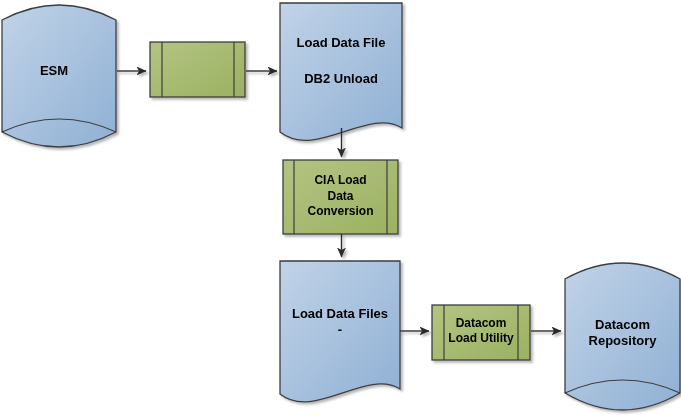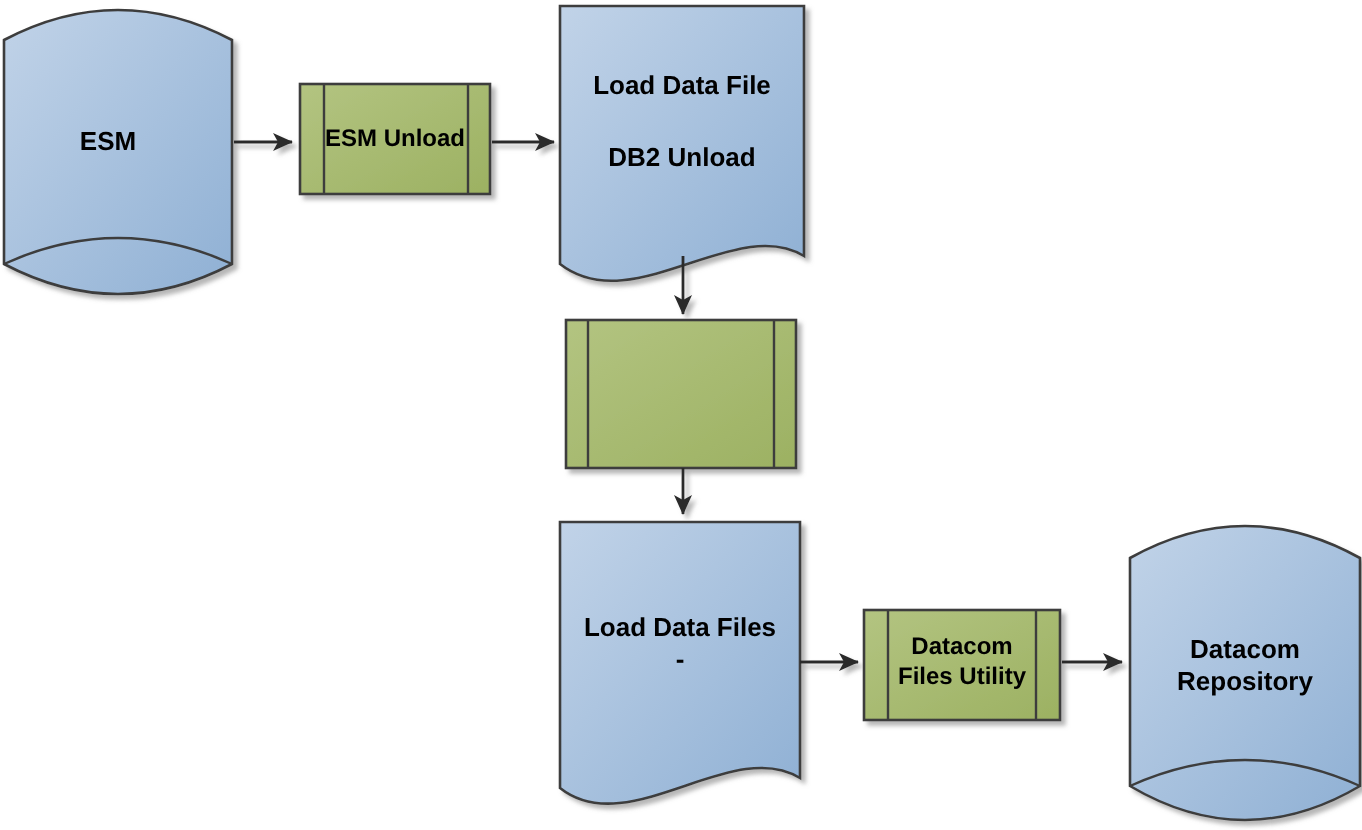--- a/index.html
+++ b/index.html
@@ -100,38 +100,40 @@
       <line class="edge" x1="341.5" y1="234" x2="341.5" y2="257" marker-end="url(#arrowhead)"></line>
       <line class="edge" x1="400" y1="331" x2="429" y2="331" marker-end="url(#arrowhead)"></line>
       <line class="edge" x1="531" y1="331" x2="561" y2="331" marker-end="url(#arrowhead)"></line>
     </g>
   </svg>
 
   <div class="label lbl-blue esm-label">
     <span>ESM</span>
   </div>
 
-  <div class="label lbl-green esm-unload-label">
-    <span>ESM Unload</span>
-  </div>
 
   <div class="label lbl-blue doc1-label">
     <span>Load Data File</span>
     <span>DB2 Unload</span>
   </div>
 
+  <div class="label lbl-green cia-label">
+    <span>CIA Load</span>
+    <span>Data</span>
+    <span>Conversion</span>
+  </div>
 
   <div class="label lbl-blue doc2-label">
     <span>Load Data Files</span>
     <span>-</span>
   </div>
 
   <div class="label lbl-green dlu-label">
     <span>Datacom</span>
-    <span>Files Utility</span>
+    <span>Load Utility</span>
   </div>
 
   <div class="label lbl-blue repo-label">
     <span>Datacom</span>
     <span>Repository</span>
   </div>
 
 </div>
 
 </body></html>

